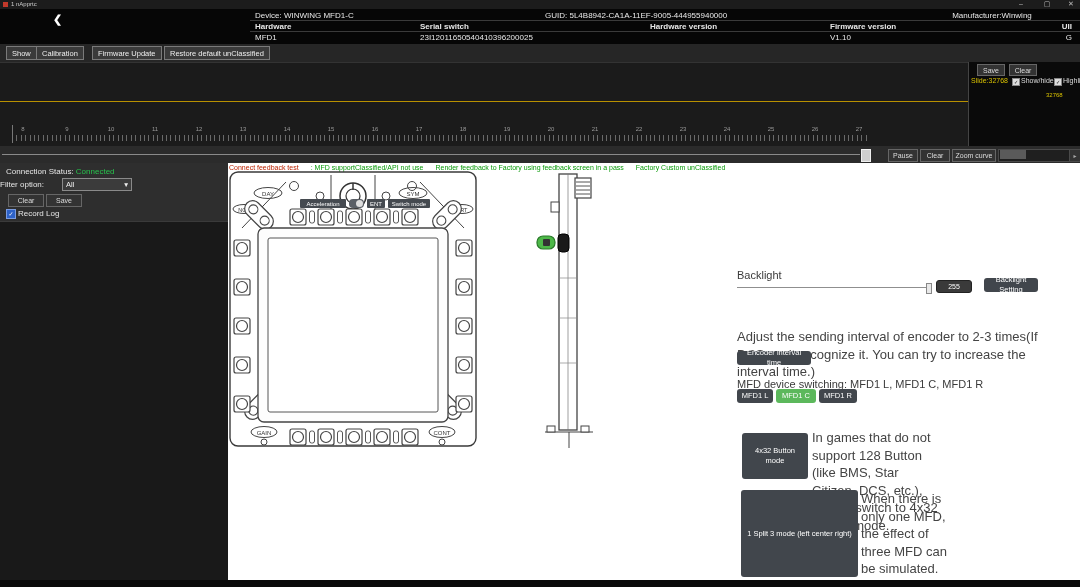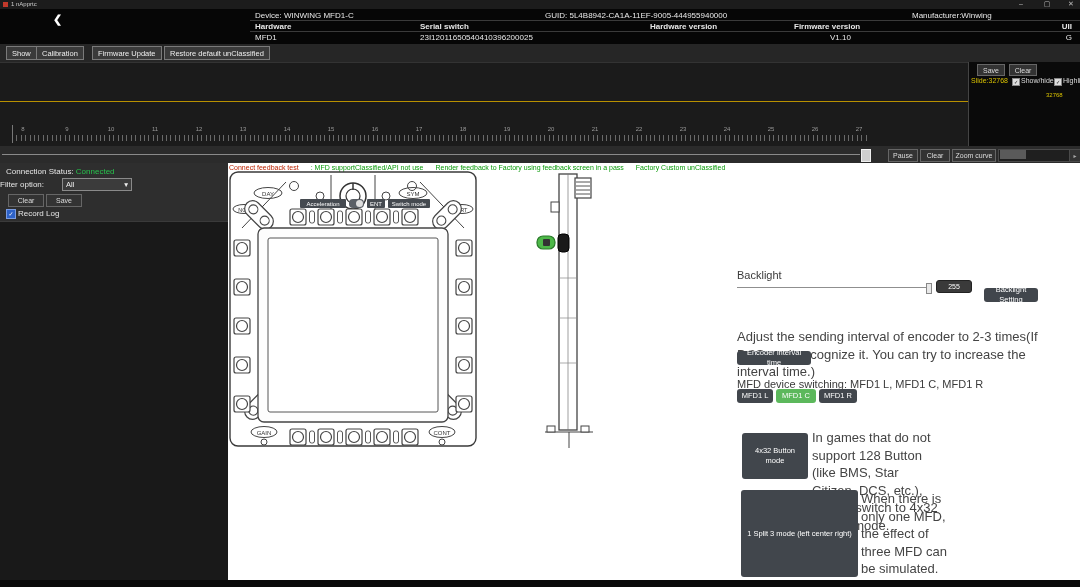--- a/index.html
+++ b/index.html
@@ -67,26 +67,26 @@
   <div class="abs apptitle">1 nApprtc</div>
   <div class="abs winctl" style="left:1014px">–</div>
   <div class="abs winctl" style="left:1040px">▢</div>
   <div class="abs winctl" style="left:1064px">✕</div>
 </div>
 
 <div class="abs header">
   <div class="abs backarrow">❮</div>
   <div class="abs" style="left:255px;top:2px">Device: WINWING MFD1-C</div>
   <div class="abs" style="left:545px;top:2px">GUID: 5L4B8942-CA1A-11EF-9005-444955940000</div>
-  <div class="abs" style="left:912px;top:2px;width:160px;text-align:left">Manufacturer:Winwing</div>
+  <div class="abs" style="left:912px;top:2px;width:160px;text-align:center">Manufacturer:Winwing</div>
   <div class="abs hline" style="left:250px;top:11px;width:830px"></div>
   <div class="abs hlbl" style="left:255px;top:13px">Hardware</div>
   <div class="abs hlbl" style="left:420px;top:13px">Serial switch</div>
   <div class="abs hlbl" style="left:650px;top:13px">Hardware version</div>
-  <div class="abs hlbl" style="left:794px;top:13px">Firmware version</div>
+  <div class="abs hlbl" style="left:830px;top:13px">Firmware version</div>
   <div class="abs hlbl" style="left:1040px;top:13px;width:32px;text-align:right">UII</div>
   <div class="abs hline" style="left:250px;top:22px;width:830px"></div>
   <div class="abs" style="left:255px;top:24px">MFD1</div>
   <div class="abs" style="left:420px;top:24px">23I12011650540410396200025</div>
   <div class="abs" style="left:650px;top:33px">V51.02</div>
   <div class="abs" style="left:830px;top:24px">V1.10</div>
   <div class="abs" style="left:1040px;top:24px;width:32px;text-align:right">G</div>
 </div>
 
 <div class="abs tabbar">
@@ -280,21 +280,21 @@
   <line x1="10" y1="264" x2="58" y2="264" stroke="#444" stroke-width="1.2"></line>
   <rect x="12" y="258" width="8" height="6" fill="#fff" stroke="#444"></rect>
   <rect x="46" y="258" width="8" height="6" fill="#fff" stroke="#444"></rect>
   <line x1="34" y1="264" x2="34" y2="280" stroke="#444" stroke-width="1"></line>
 </svg>
 
 <div class="abs rp-label" style="left:737px;top:269px">Backlight</div>
 <div class="abs bl-track" style="left:737px;top:287px;width:193px"></div>
 <div class="abs" style="left:926px;top:283px;width:4px;height:9px;background:#e8e8e8;border:1px solid #888"></div>
 <div class="abs chip" style="left:936px;top:280px;width:34px;height:11px">255</div>
-<div class="abs dbtn" style="left:984px;top:288px;width:54px;height:14px">Backlight Setting</div>
+<div class="abs dbtn" style="left:984px;top:278px;width:54px;height:14px">Backlight Setting</div>
 
 <div class="abs rp-par" style="left:737px;top:328px;width:310px">Adjust the sending interval of encoder to 2-3 times(If DCS can't recognize it. You can try to increase the interval time.)</div>
 <div class="abs dbtn" style="left:737px;top:351px;width:74px;height:14px">Encoder interval time</div>
 
 <div class="abs rp-label" style="left:737px;top:378px">MFD device switching: MFD1 L, MFD1 C, MFD1 R</div>
 <div class="abs dbtn" style="left:737px;top:389px;width:36px;height:14px">MFD1 L</div>
 <div class="abs dbtn gbtn" style="left:776px;top:389px;width:40px;height:14px">MFD1 C</div>
 <div class="abs dbtn" style="left:819px;top:389px;width:38px;height:14px">MFD1 R</div>
 
 <div class="abs dbtn" style="left:742px;top:433px;width:66px;height:46px">4x32 Button mode</div>

